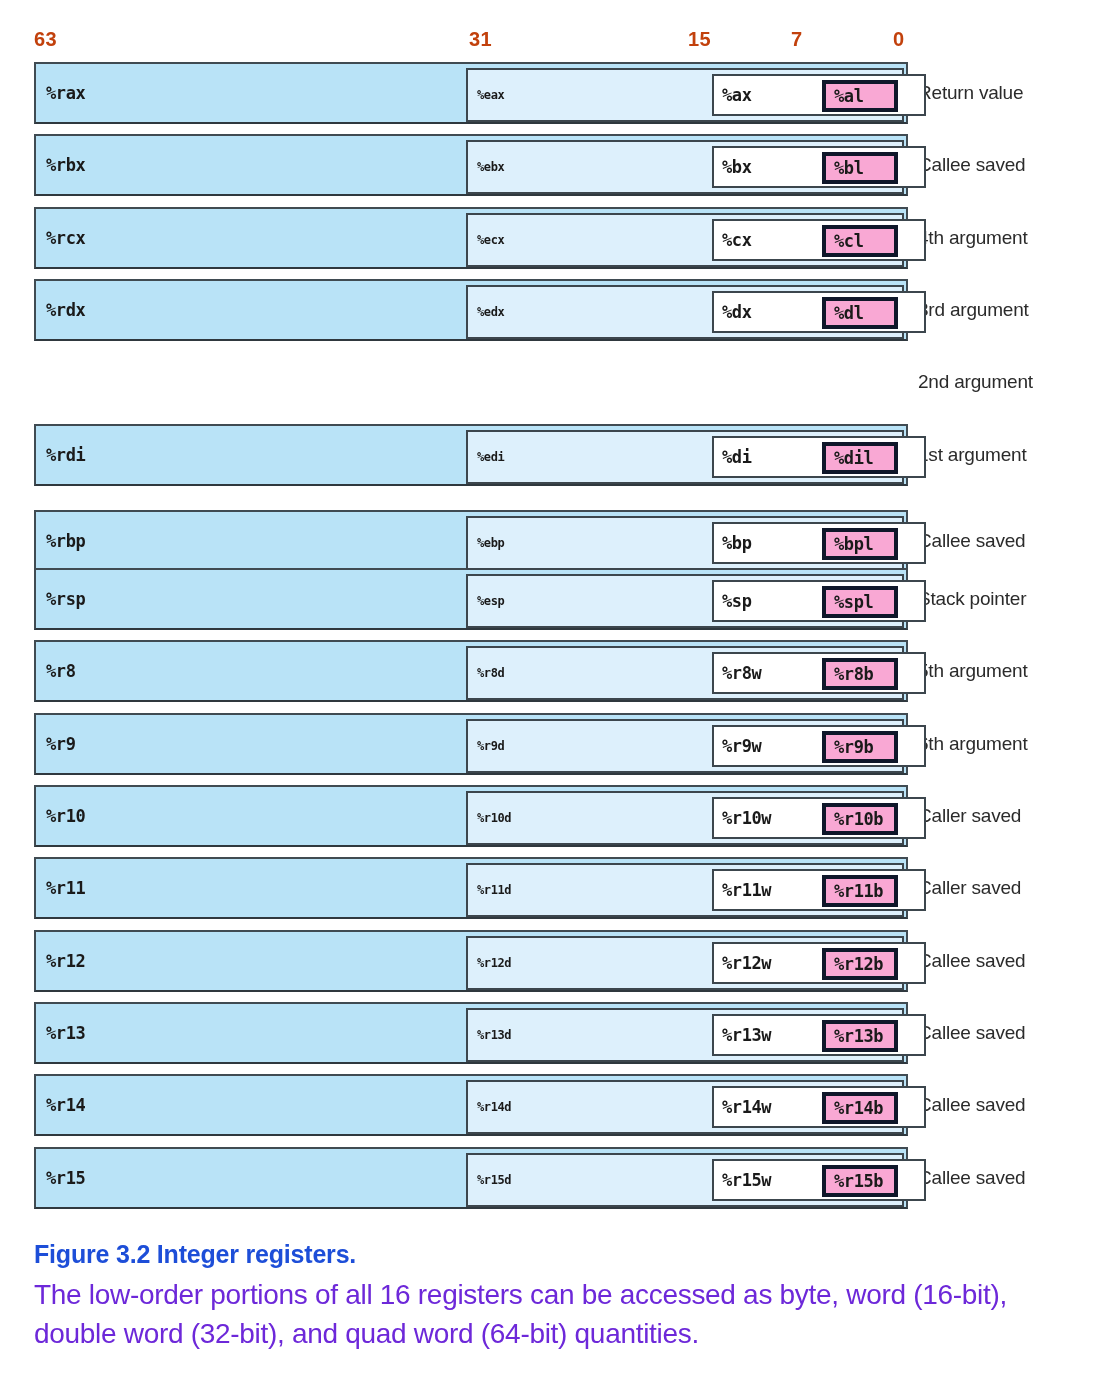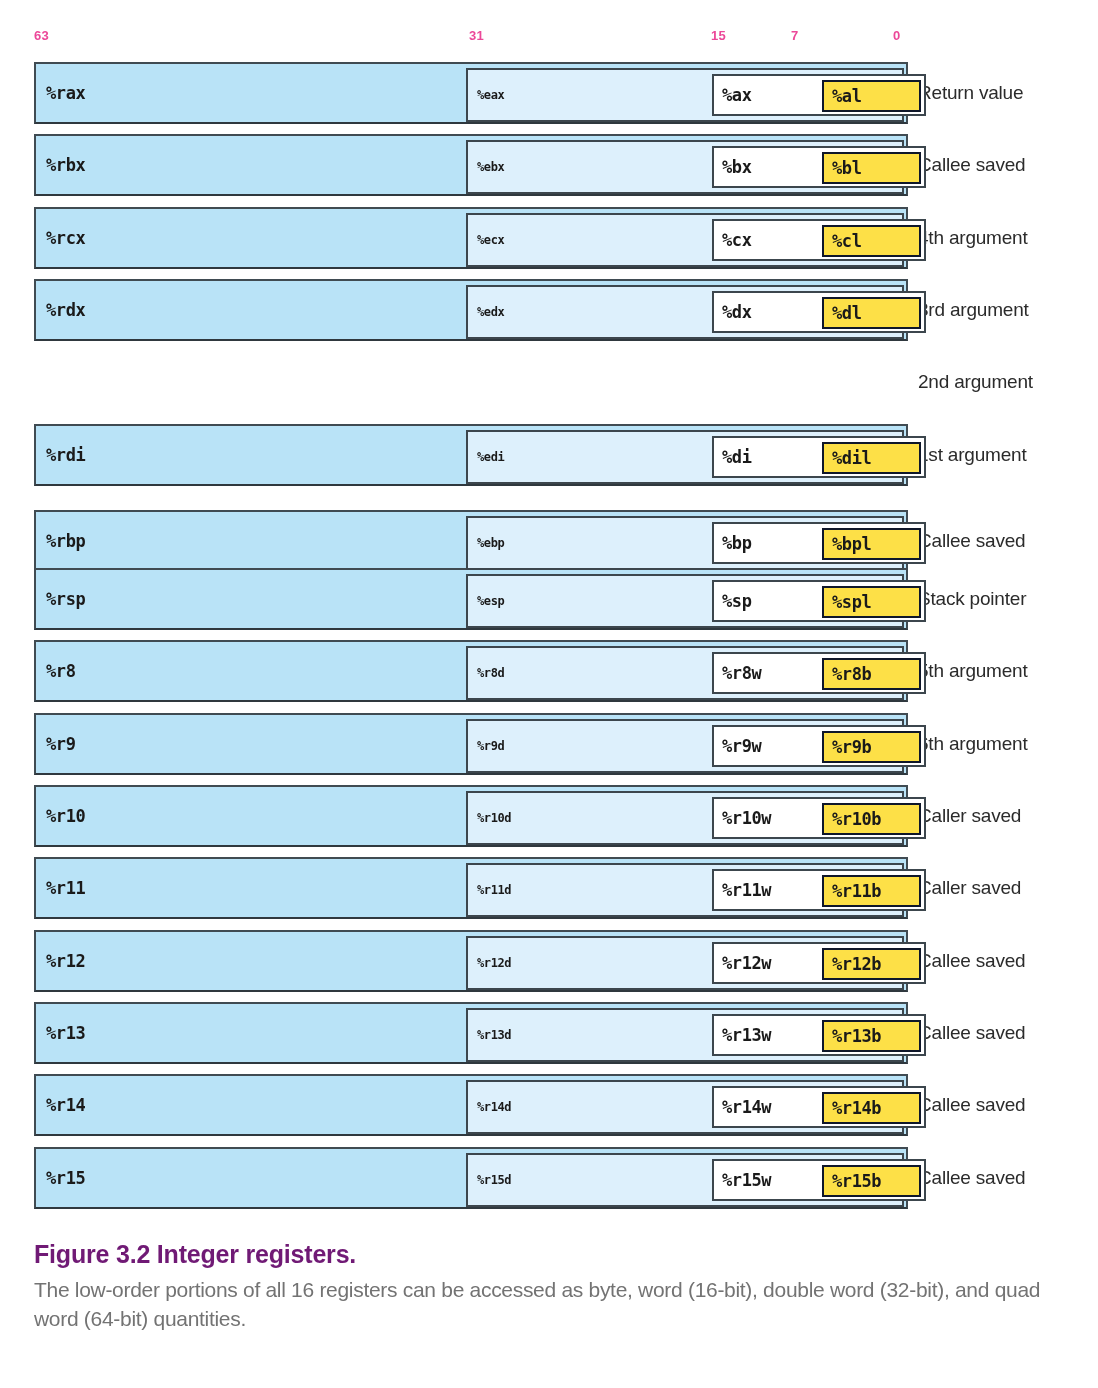--- a/index.html
+++ b/index.html
@@ -16,29 +16,29 @@
     position:absolute;
     left:0;top:0;
     width:1098px;height:1222px;
   }
 
   
   .bitlabel{
     position:absolute;
     top:28px;
     font-family:"Liberation Sans",sans-serif;
-    font-size:13px;
+    font-size:20px;
     font-weight:600;
-    color:#ec4899;
+    color:#c2410c;
     letter-spacing:0.3px;
     white-space:nowrap;
   }
   .bitlabel.l63{left:34px;}
   .bitlabel.l31{left:469px;}
-  .bitlabel.l15{left:711px;}
+  .bitlabel.l15{left:688px;}
   .bitlabel.l7 {left:791px;}
   .bitlabel.l0 {left:893px;}
 
   
   .reg-row{
     position:absolute;
     left:0;
     width:1098px;
     height:62px;
   }
@@ -106,24 +106,24 @@
     font-weight:700;
     color:#1a1a1a;
     letter-spacing:-0.4px;
     white-space:nowrap;
   }
 
   
   .byte{
     position:absolute;
     left:108px;top:4px;
-    width:99px;height:32px;
+    width:76px;height:32px;
     box-sizing:border-box;
-    background:#fde047;
-    border:2px solid #0f172a;
+    background:#f9a8d4;
+    border:4px solid #0f172a;
     z-index:4;
   }
   .byte .lbl{
     position:absolute;
     right:7px;top:50%;
     transform:translateY(-50%);
     font-family:"DejaVu Sans Mono","Liberation Mono",monospace;
     font-size:17px;
     font-weight:700;
     color:#1a1a1a;
@@ -147,30 +147,30 @@
   #caption{
     position:absolute;
     left:34px;
     top:1238px;
     width:1040px;
   }
   #caption .cap-title{
     font-family:"Liberation Sans",sans-serif;
     font-size:25px;
     font-weight:700;
-    color:#701a75;
+    color:#1d4ed8;
     line-height:1.32;
     margin:0 0 4px 0;
     letter-spacing:-0.2px;
   }
   #caption .cap-body{
     font-family:"Liberation Sans",sans-serif;
-    font-size:21px;
+    font-size:28px;
     font-weight:400;
-    color:#737373;
+    color:#6d28d9;
     line-height:1.40;
     margin:0;
     letter-spacing:-0.3px;
   }
 </style>
 </head>
 <body>
 
 <div id="figure">
 

